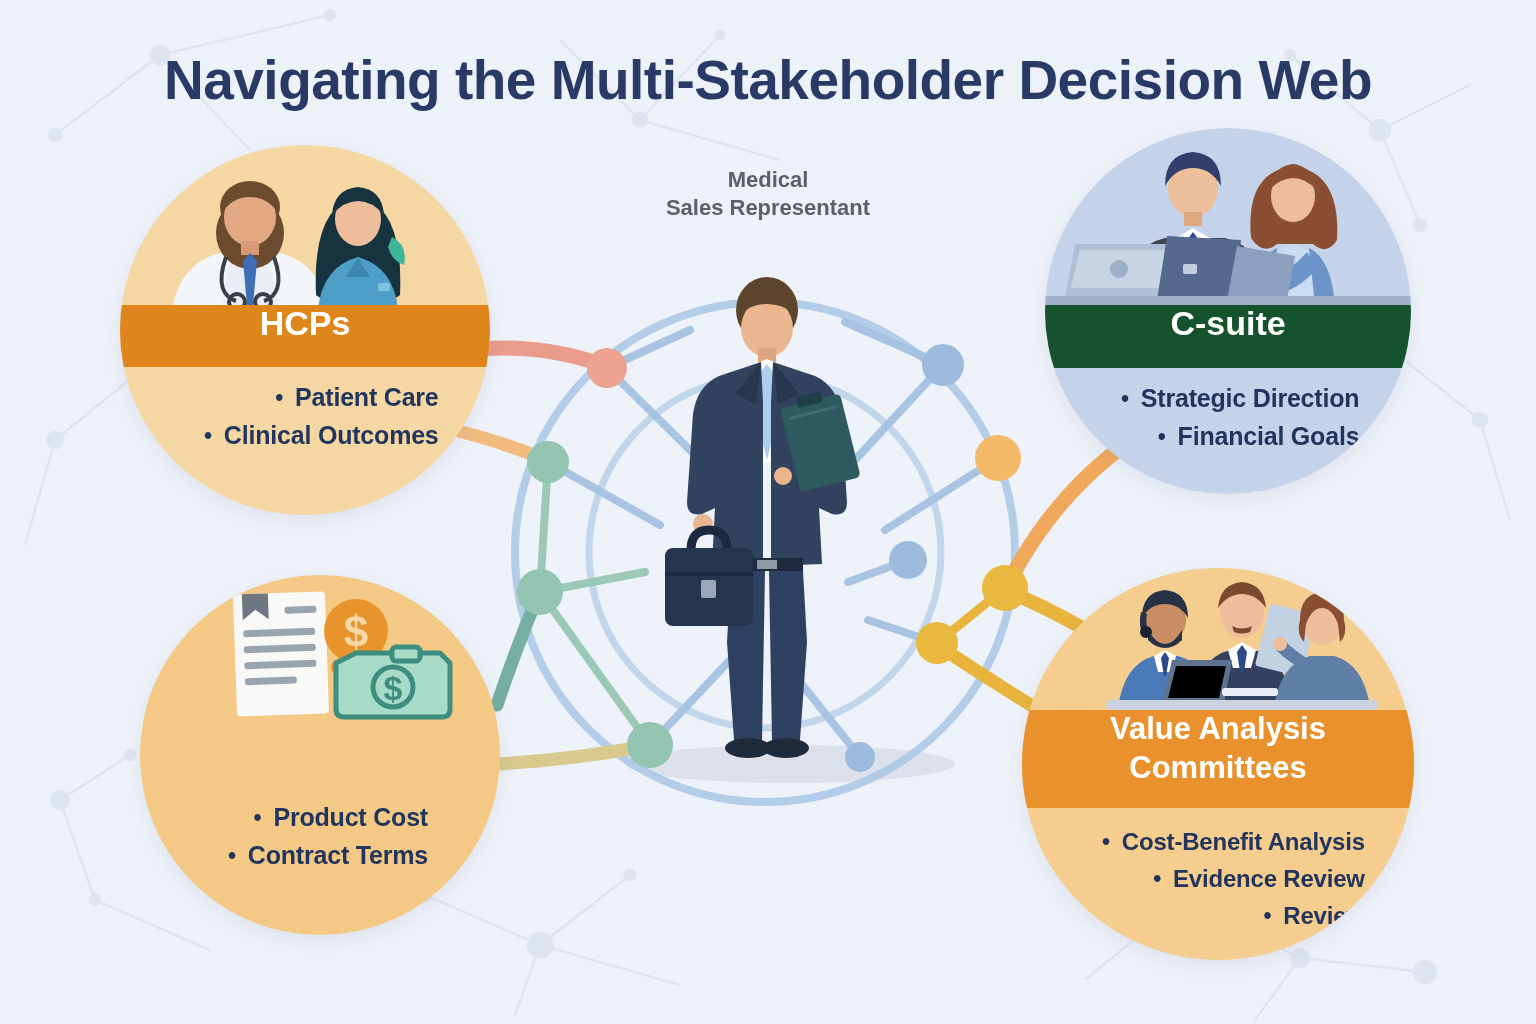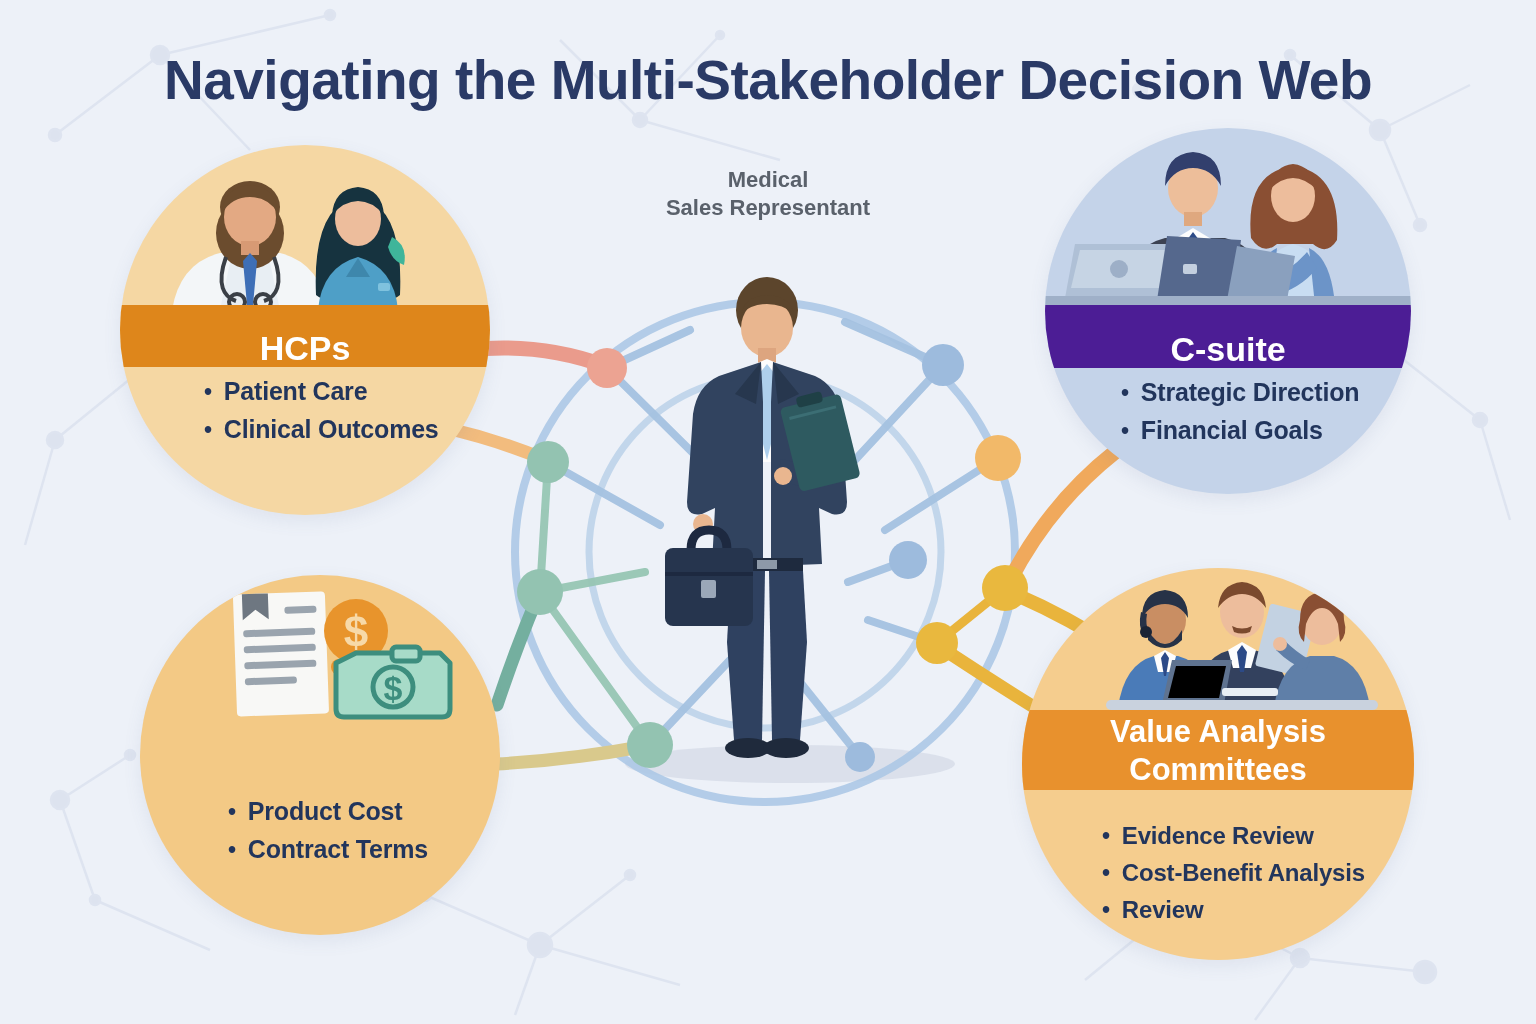--- a/index.html
+++ b/index.html
@@ -19,43 +19,43 @@
     font-size:22px;font-weight:bold;color:#5A616B;line-height:1.28;
   }
   .man-wrap{position:absolute;left:615px;top:262px;width:300px;height:520px;z-index:3;}
   .circle{
     position:absolute;border-radius:50%;overflow:hidden;z-index:4;
     box-shadow:0 6px 18px rgba(90,110,150,0.10);
   }
   .circle .illu{position:absolute;left:0;top:0;z-index:1;}
   .band{
     position:absolute;left:-6%;width:112%;z-index:2;
-    display:flex;flex-direction:column;align-items:center;justify-content:flex-end;
+    display:flex;flex-direction:column;align-items:center;justify-content:flex-start;
     color:#FFFFFF;font-weight:bold;text-align:center;
   }
   .band .band-label{font-size:34px;line-height:1.1;}
   .band .band-label.two-line{font-size:31px;line-height:1.25;}
   .bullets{
     position:absolute;z-index:2;margin:0;padding:0;list-style:none;
     font-size:25px;font-weight:bold;color:#22355C;letter-spacing:-0.2px;
   }
-  .bullets li{margin:0 0 9px 0;white-space:nowrap;}
+  .bullets li{margin:6px 0 9px 0;white-space:nowrap;text-align:right;}
   .bullets li::before{content:"•";margin-right:12px;font-size:23px;}
   
   .c-hcps{left:120px;top:145px;width:370px;height:370px;background:#F5D7A3;}
   .c-hcps .band{top:160px;height:62px;background:#DE861B;}
   .c-hcps .bullets{left:84px;top:232px;}
   .c-csuite{left:1045px;top:128px;width:366px;height:366px;background:#C4D3E9;}
-  .c-csuite .band{top:177px;height:63px;background:#4c1d95;}
+  .c-csuite .band{top:177px;height:63px;background:#14532d;}
   .c-csuite .bullets{left:76px;top:250px;}
   .c-purch{left:140px;top:575px;width:360px;height:360px;background:#F3C985;}
   .c-purch .band{top:145px;height:62px;background:#DE861B;}
   .c-purch .bullets{left:88px;top:222px;}
   .c-vac{left:1022px;top:568px;width:392px;height:392px;background:#F5CD8E;}
-  .c-vac .band{top:142px;height:80px;background:#E8912D;}
+  .c-vac .band{top:142px;height:98px;background:#E8912D;}
   .c-vac .bullets{left:80px;top:254px;font-size:24px;}
 </style>
 </head>
 <body>
 
 <div class="stage">
 
   <svg class="bg-svg" width="1536" height="1024" viewBox="0 0 1536 1024">
 
     <g stroke="#DEE4F0" stroke-width="2.5" fill="#DDE3EF">
@@ -348,19 +348,19 @@
         <path d="M146,130 L154,98 L204,98 L197,130 Z" fill="#7archA0"></path>
         <rect x="200" y="120" width="56" height="8" rx="3" fill="#E8EEF4"></rect>
         <rect x="84" y="132" width="272" height="10" rx="5" fill="#C9D2DE"></rect>
       </g>
     </svg>
     <div class="band">
       <div class="band-label two-line">Value Analysis</div>
       <div class="band-label two-line">Committees</div>
     </div>
     <ul class="bullets">
+      <li>Cost-Benefit Analysis</li>
       <li>Evidence Review</li>
-      <li>Cost-Benefit Analysis</li>
       <li>Review</li>
     </ul>
   </div>
 
 </div>
 
 </body></html>

